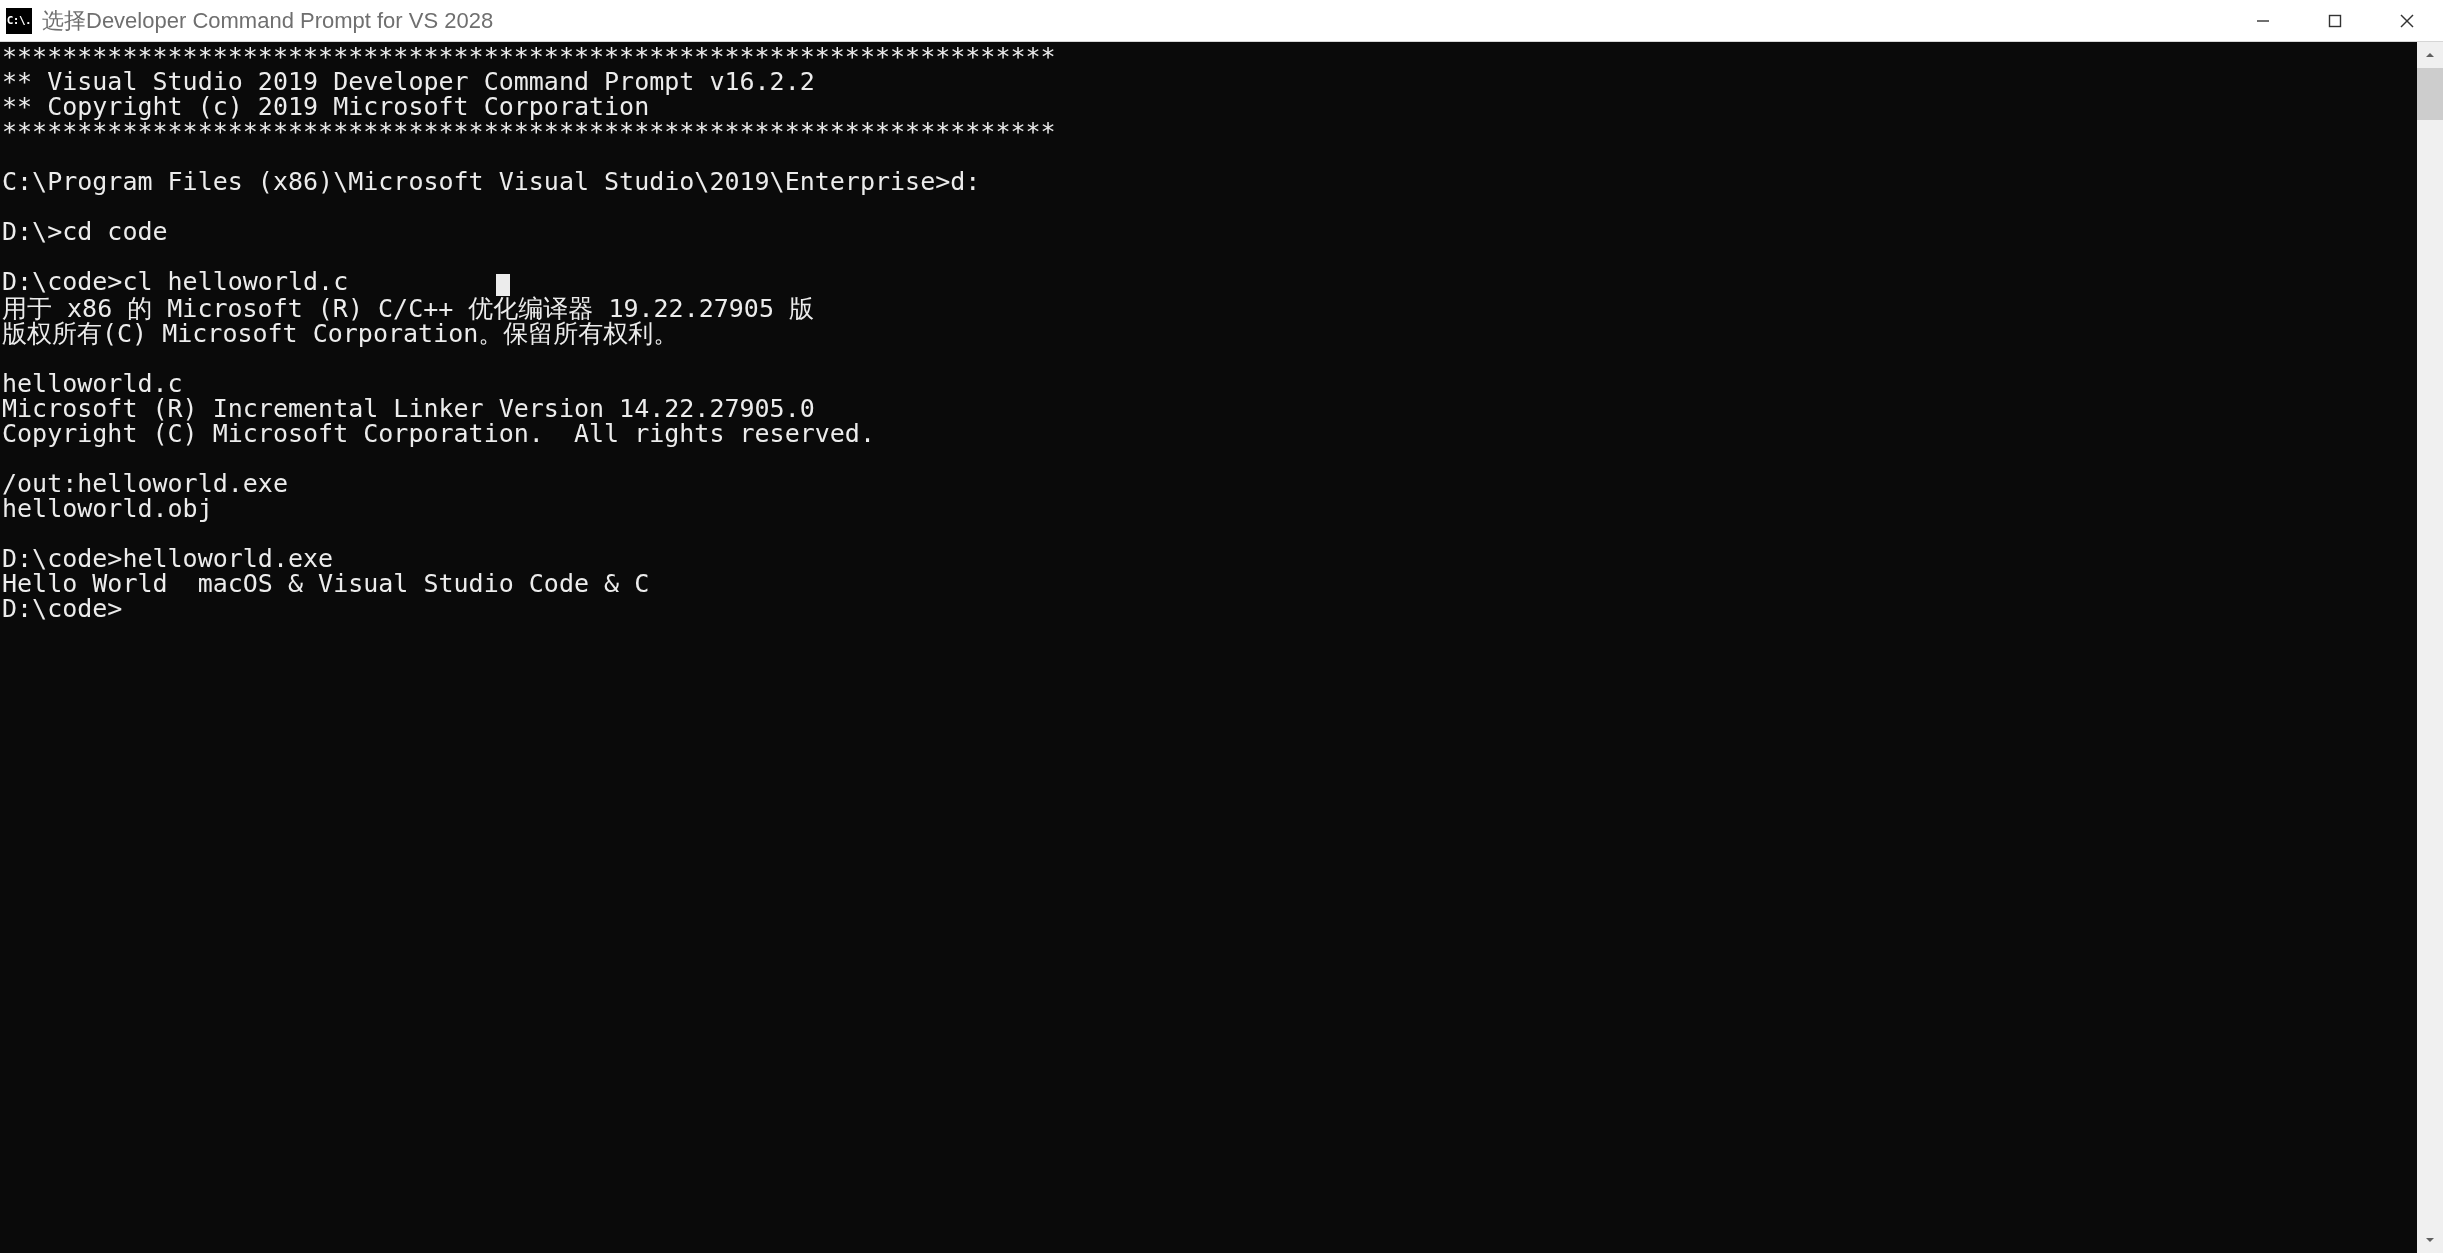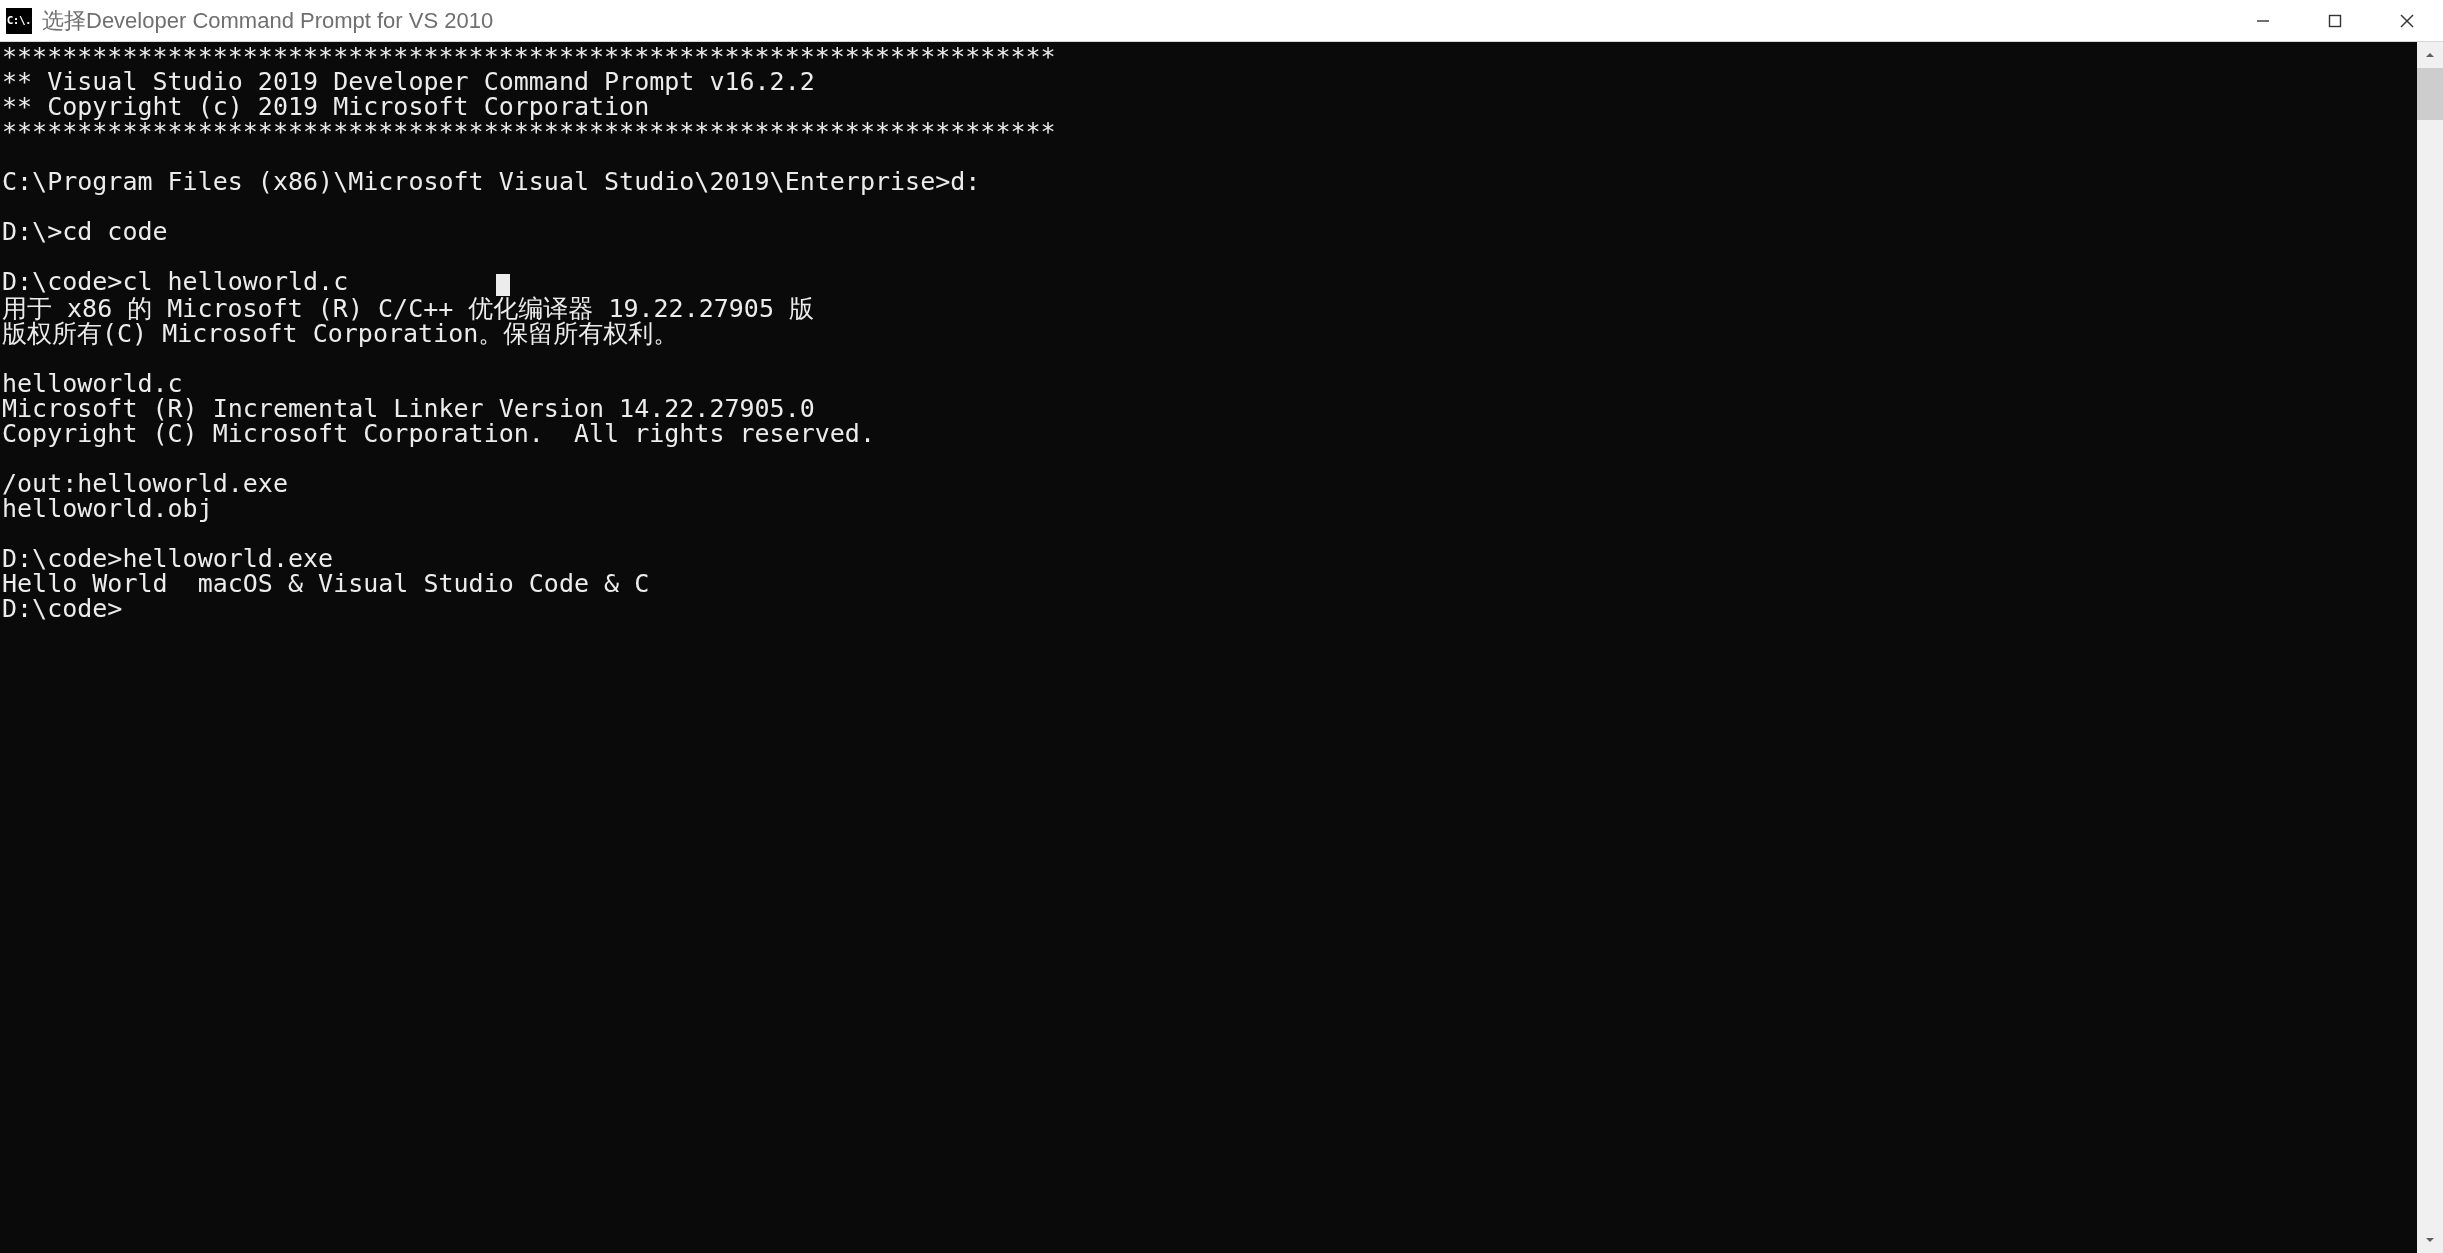--- a/index.html
+++ b/index.html
@@ -113,21 +113,21 @@
       cursor: pointer;
     }
   </style>
 </head>
 <body>
 
 <div class="titlebar">
   <div class="app-icon">
     <span class="app-icon-text">C:\.</span>
   </div>
-  <div class="title-text">选择Developer Command Prompt for VS 2010</div>
+  <div class="title-text">选择Developer Command Prompt for VS 2028</div>
   <div class="window-controls">
     <div class="win-btn">
       <svg width="14" height="14" viewBox="0 0 14 14">
         <line x1="1" y1="7" x2="13" y2="7" stroke-width="1.4"></line>
       </svg>
     </div>
     <div class="win-btn">
       <svg width="14" height="14" viewBox="0 0 14 14">
         <rect x="1.5" y="1.5" width="11" height="11" fill="none" stroke-width="1.4"></rect>
       </svg>

